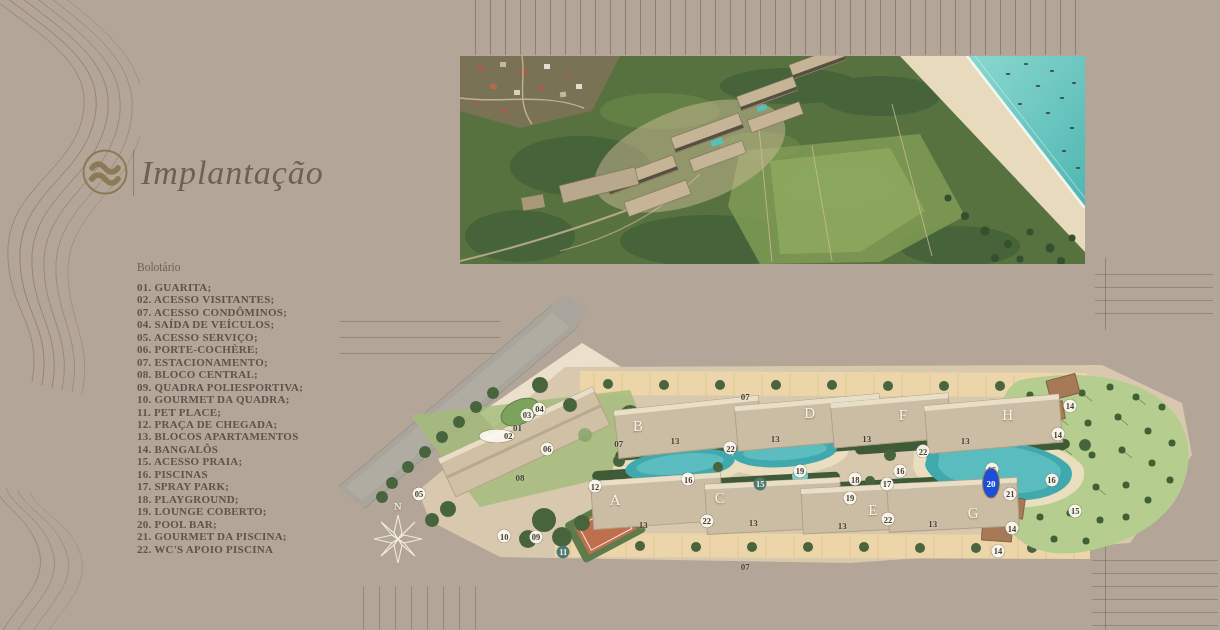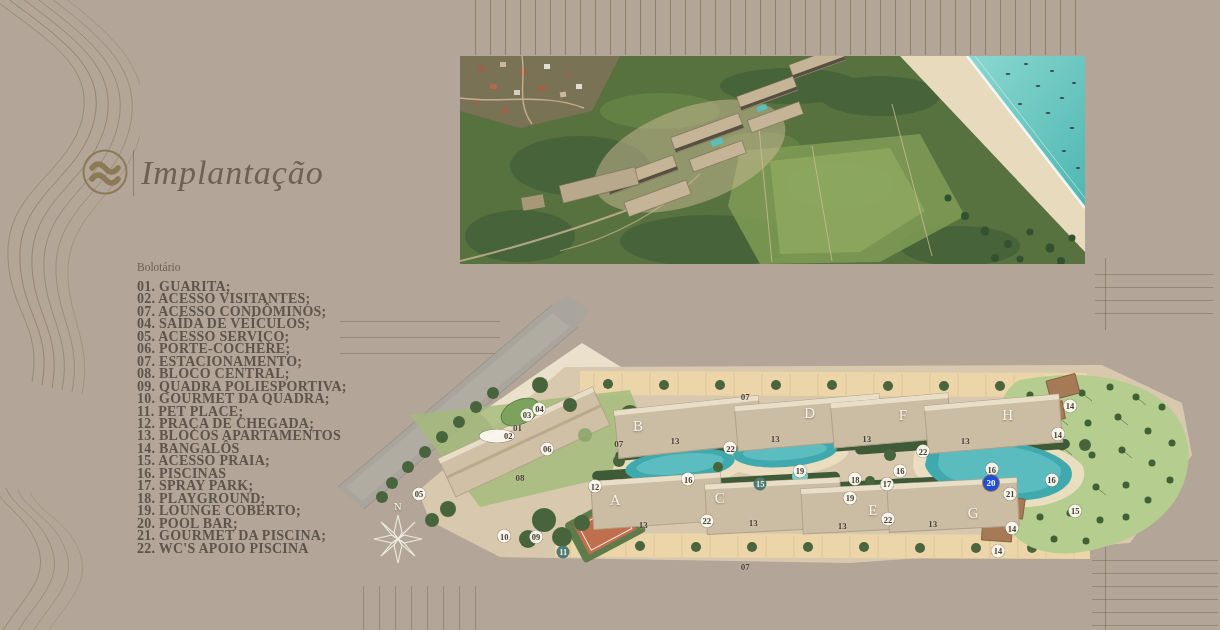--- a/index.html
+++ b/index.html
@@ -8,21 +8,21 @@
   
   .left-panel{position:absolute;left:0;top:0;width:460px;height:546px;}
   .logo{position:absolute;left:82px;top:149px;width:46px;height:46px;}
   .brand-divider{position:absolute;left:133px;top:150px;width:1px;height:46px;background:rgba(109,97,86,.55);}
   .title{position:absolute;left:141px;top:150px;margin:0;font-size:34px;line-height:46px;
          font-style:italic;font-weight:400;color:#6d6156;letter-spacing:1px;}
   .intro{position:absolute;left:140px;top:192px;width:225px;margin:0;font-size:12.5px;
          line-height:1.55;text-align:justify;color:#6d6156;}
   .legend-heading{position:absolute;left:137px;top:261px;margin:0;font-size:11.5px;font-weight:400;color:#6d6156;}
   .legend-list{position:absolute;left:137px;top:281px;margin:0;padding:0;list-style:none;
-               font-size:14px;font-weight:bold;letter-spacing:.25px;line-height:12.45px;color:#5d544b;}
+               font-size:11px;font-weight:bold;letter-spacing:.25px;line-height:12.45px;color:#5d544b;}
   
   .contours{position:absolute;left:0;top:0;width:140px;height:630px;pointer-events:none;}
   
   .stripes-top{position:absolute;left:461px;top:0;width:624px;height:55px;
      background:repeating-linear-gradient(90deg,transparent 0 14px,rgba(96,78,60,.45) 14px 15px);}
   .hl{position:absolute;pointer-events:none;}
   .hl-h{background:repeating-linear-gradient(180deg,transparent 0 12px,rgba(96,78,60,.35) 12px 13px);}
   .hl-v{background:repeating-linear-gradient(90deg,transparent 0 15px,rgba(96,78,60,.35) 15px 16px);}
   .vline{position:absolute;width:1px;background:rgba(96,78,60,.4);}
   
@@ -30,21 +30,21 @@
   .photo svg{display:block;}
   
   .siteplan{position:absolute;left:330px;top:295px;width:880px;height:310px;}
   .siteplan > svg{position:absolute;left:0;top:0;}
   .marker{position:absolute;transform:translate(-50%,-50%);z-index:5;
           font-family:"Liberation Serif",serif;font-weight:bold;font-size:8.5px;color:#45402f;
           display:flex;align-items:center;justify-content:center;white-space:nowrap;margin-top:16px;}
   .marker.s-w{width:13px;height:13px;border-radius:50%;background:rgba(250,247,239,.95);
           box-shadow:0 0 0 .6px rgba(90,80,60,.5);}
   .marker.s-p{background:none;color:#453e32;font-size:9px;text-shadow:0 0 2px rgba(255,252,244,.6);}
-  .marker.s-g{width:16px;height:16px;border-radius:50%;background:#1d4ed8;color:#fff;
+  .marker.s-g{width:16px;height:29px;border-radius:50%;background:#1d4ed8;color:#fff;
           box-shadow:0 0 0 1px #a37b43;font-size:9px;}
   .marker.s-d{width:13px;height:13px;border-radius:50%;background:#4e7a72;color:#f3efe6;}
   .bletter{position:absolute;transform:translate(-50%,-50%);z-index:4;color:#f8f4ea;
           font-family:"Liberation Serif",serif;font-size:15px;font-weight:400;
           text-shadow:0 1px 2px rgba(70,58,44,.55);}
   .compass{position:absolute;left:4.8%;top:66%;width:52px;height:72px;z-index:6;text-align:center;}
   .compass .n{display:block;color:#f6f2e7;font-size:11px;letter-spacing:1px;
           text-shadow:0 1px 2px rgba(80,66,50,.5);margin-bottom:1px;}
 </style>
 </head>

